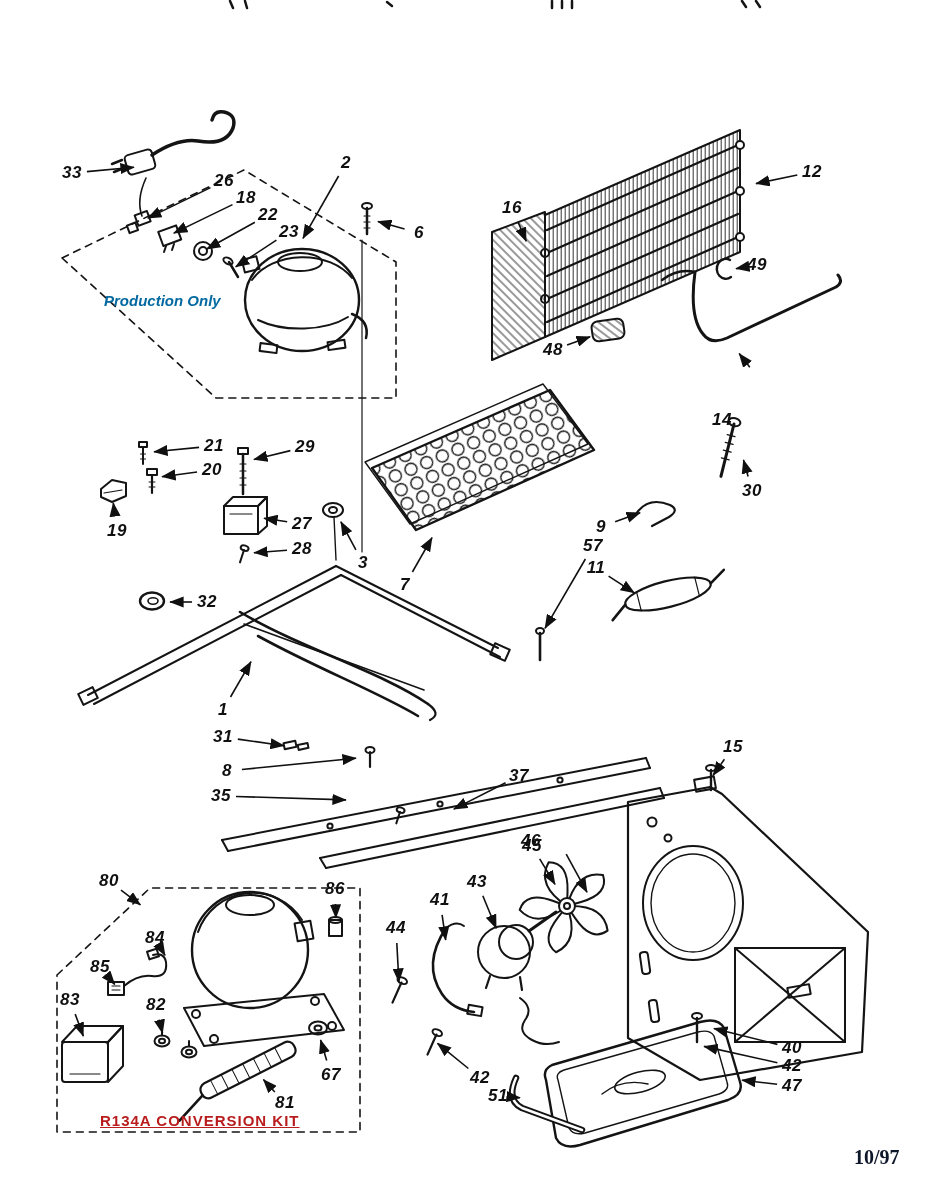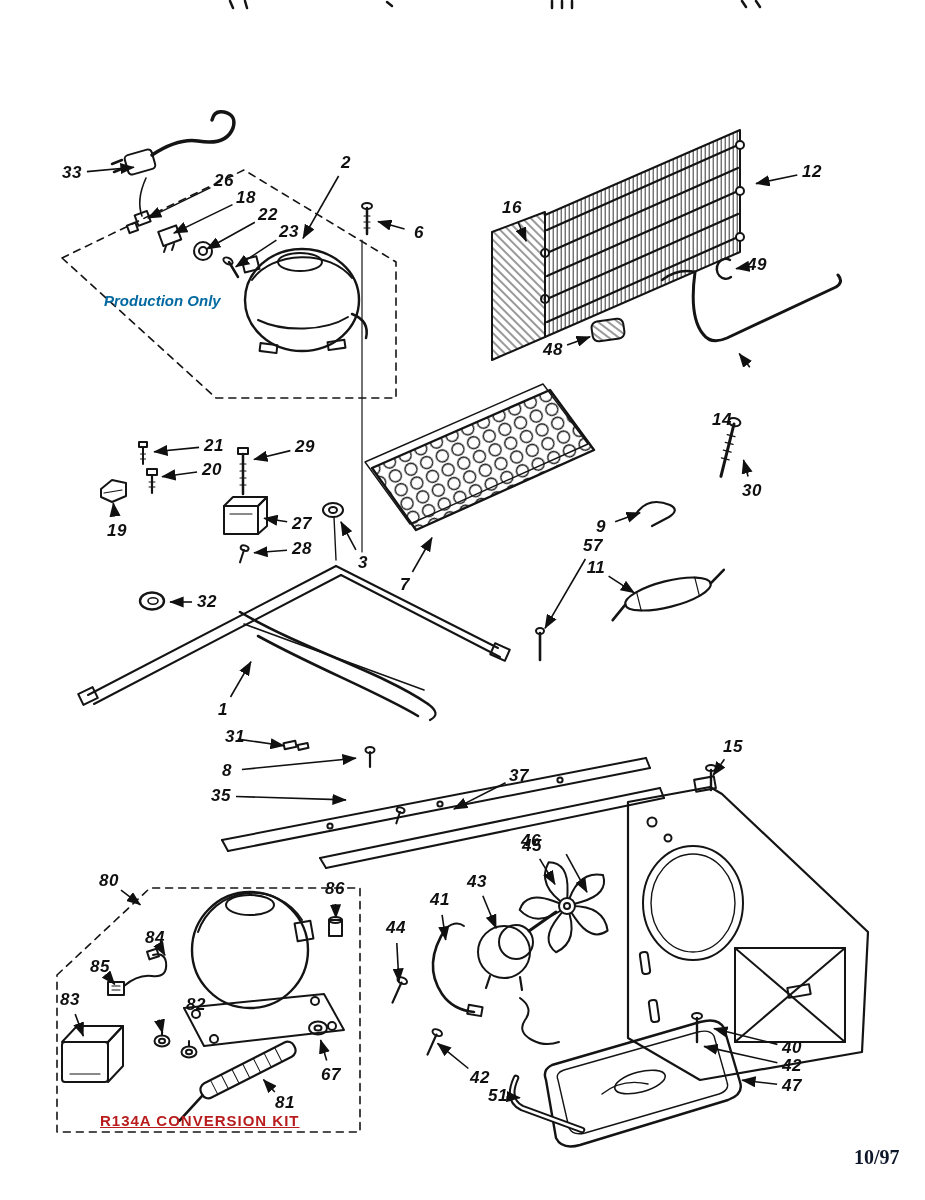--- a/index.html
+++ b/index.html
@@ -450,41 +450,41 @@
       <div class="callout" style="left: 117px; top: 531px;">19</div>
       <div class="callout" style="left: 302px; top: 524px;">27</div>
       <div class="callout" style="left: 302px; top: 549px;">28</div>
       <div class="callout" style="left: 363px; top: 563px;">3</div>
       <div class="callout" style="left: 405px; top: 585px;">7</div>
       <div class="callout" style="left: 601px; top: 527px;">9</div>
       <div class="callout" style="left: 593px; top: 546px;">57</div>
       <div class="callout" style="left: 596px; top: 568px;">11</div>
       <div class="callout" style="left: 207px; top: 602px;">32</div>
       <div class="callout" style="left: 223px; top: 710px;">1</div>
-      <div class="callout" style="left: 223px; top: 737px; margin-left: 12px;">31</div>
+      <div class="callout" style="left: 223px; top: 737px;">31</div>
       <div class="callout" style="left: 227px; top: 771px;">8</div>
       <div class="callout" style="left: 221px; top: 796px;">35</div>
       <div class="callout" style="left: 519px; top: 776px;">37</div>
       <div class="callout" style="left: 733px; top: 747px;">15</div>
       <div class="callout" style="left: 532px; top: 846px; text-align: right;">45</div>
       <div class="callout" style="left: 531px; top: 841px;">46</div>
       <div class="callout" style="left: 477px; top: 882px;">43</div>
       <div class="callout" style="left: 440px; top: 900px;">41</div>
       <div class="callout" style="left: 396px; top: 928px;">44</div>
       <div class="callout" style="left: 480px; top: 1078px;">42</div>
       <div class="callout" style="left: 498px; top: 1096px;">51</div>
       <div class="callout" style="left: 792px; top: 1048px;">40</div>
       <div class="callout" style="left: 792px; top: 1066px;">42</div>
       <div class="callout" style="left: 792px; top: 1086px;">47</div>
       <div class="callout" style="left: 109px; top: 881px;">80</div>
       <div class="callout" style="left: 335px; top: 889px;">86</div>
       <div class="callout" style="left: 155px; top: 938px;">84</div>
       <div class="callout" style="left: 100px; top: 967px;">85</div>
       <div class="callout" style="left: 70px; top: 1000px;">83</div>
-      <div class="callout" style="left: 156px; top: 1005px; margin-left: 40px;">82</div>
+      <div class="callout" style="left: 156px; top: 1005px;">82</div>
       <div class="callout" style="left: 331px; top: 1075px;">67</div>
       <div class="callout" style="left: 285px; top: 1103px;">81</div>
     </div>
 
   <div class="note-label" style="left:104px;top:292px;">Production Only</div>
 
   <div class="kit-label" style="left:100px;top:1112px;">R134A  CONVERSION  KIT</div>
 
   <div class="date-code" style="left:854px;top:1146px;">10/97</div>
 </div>

